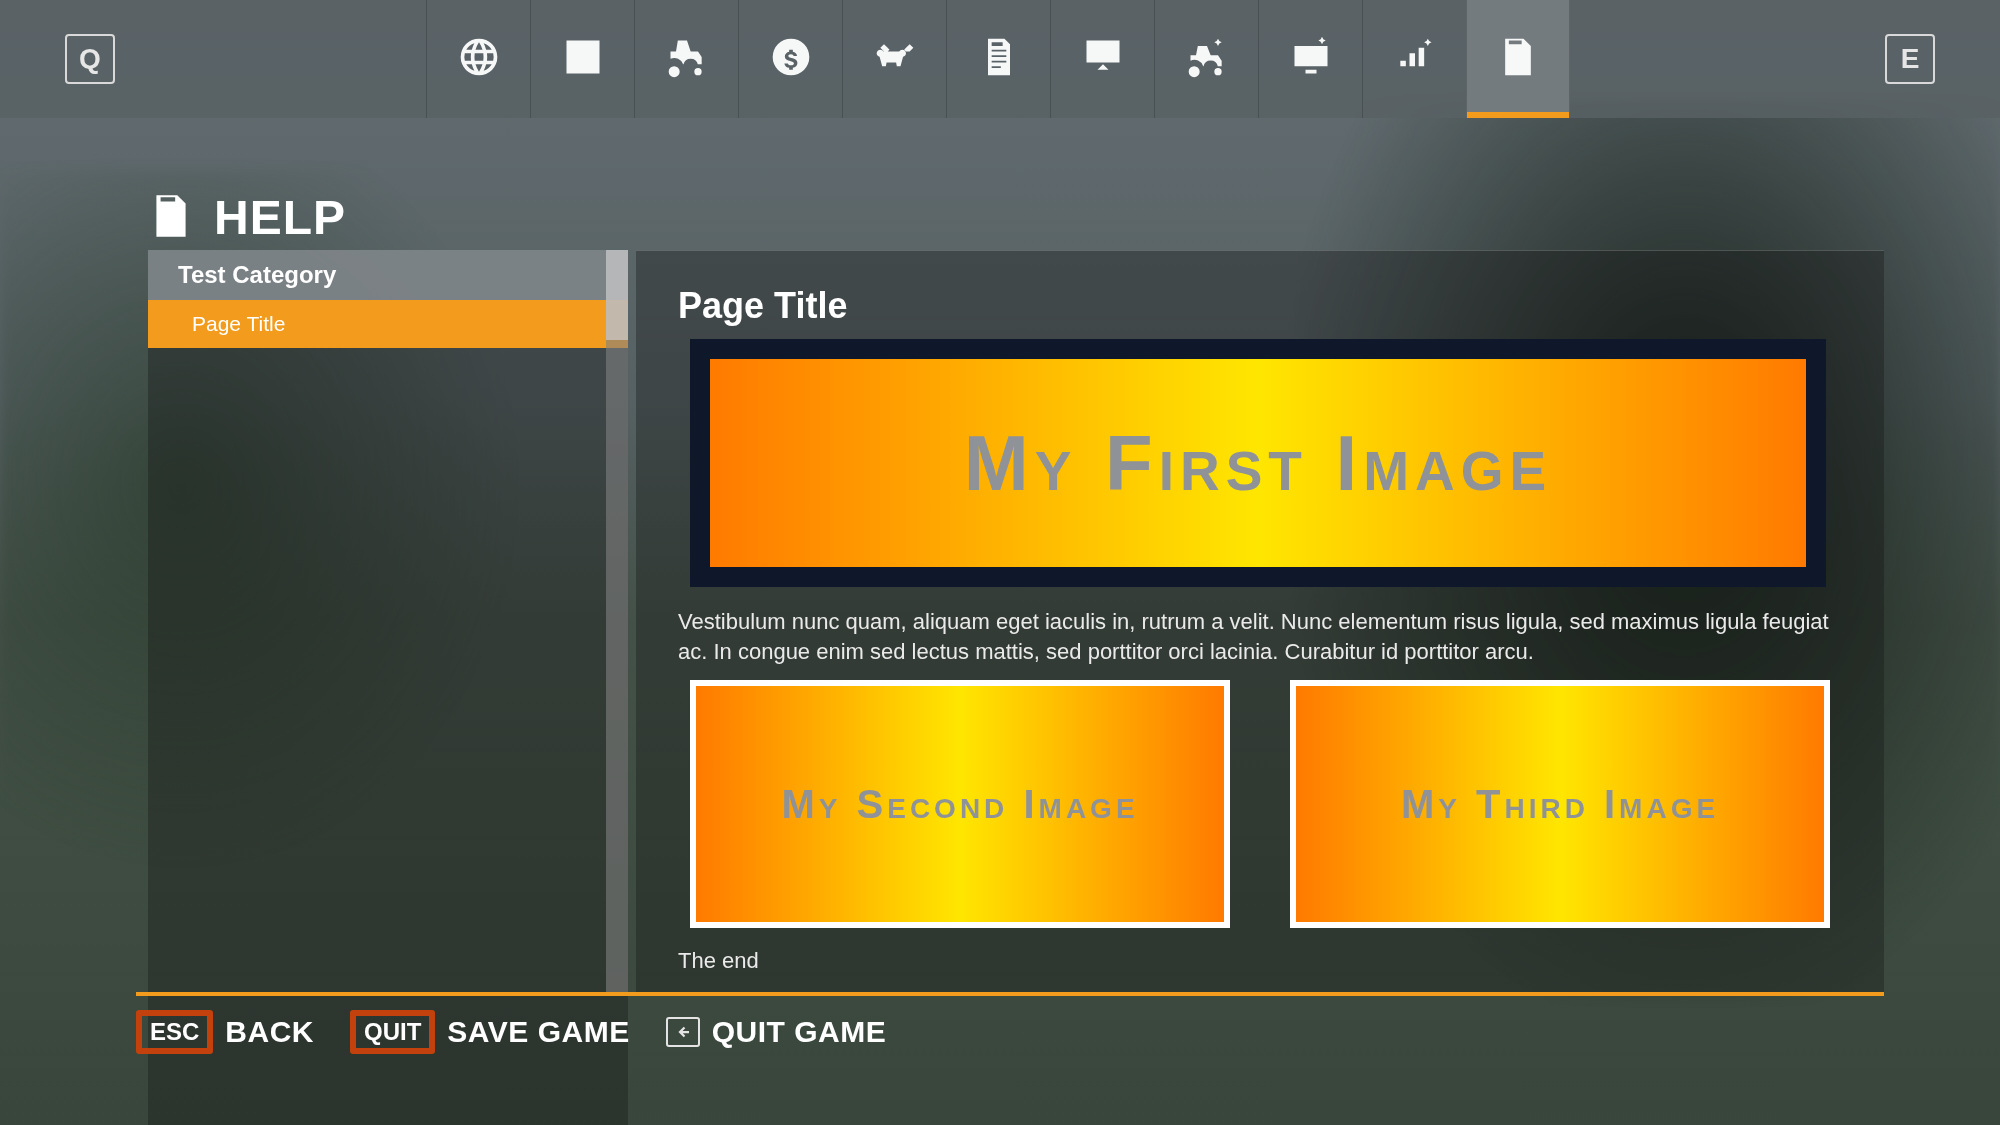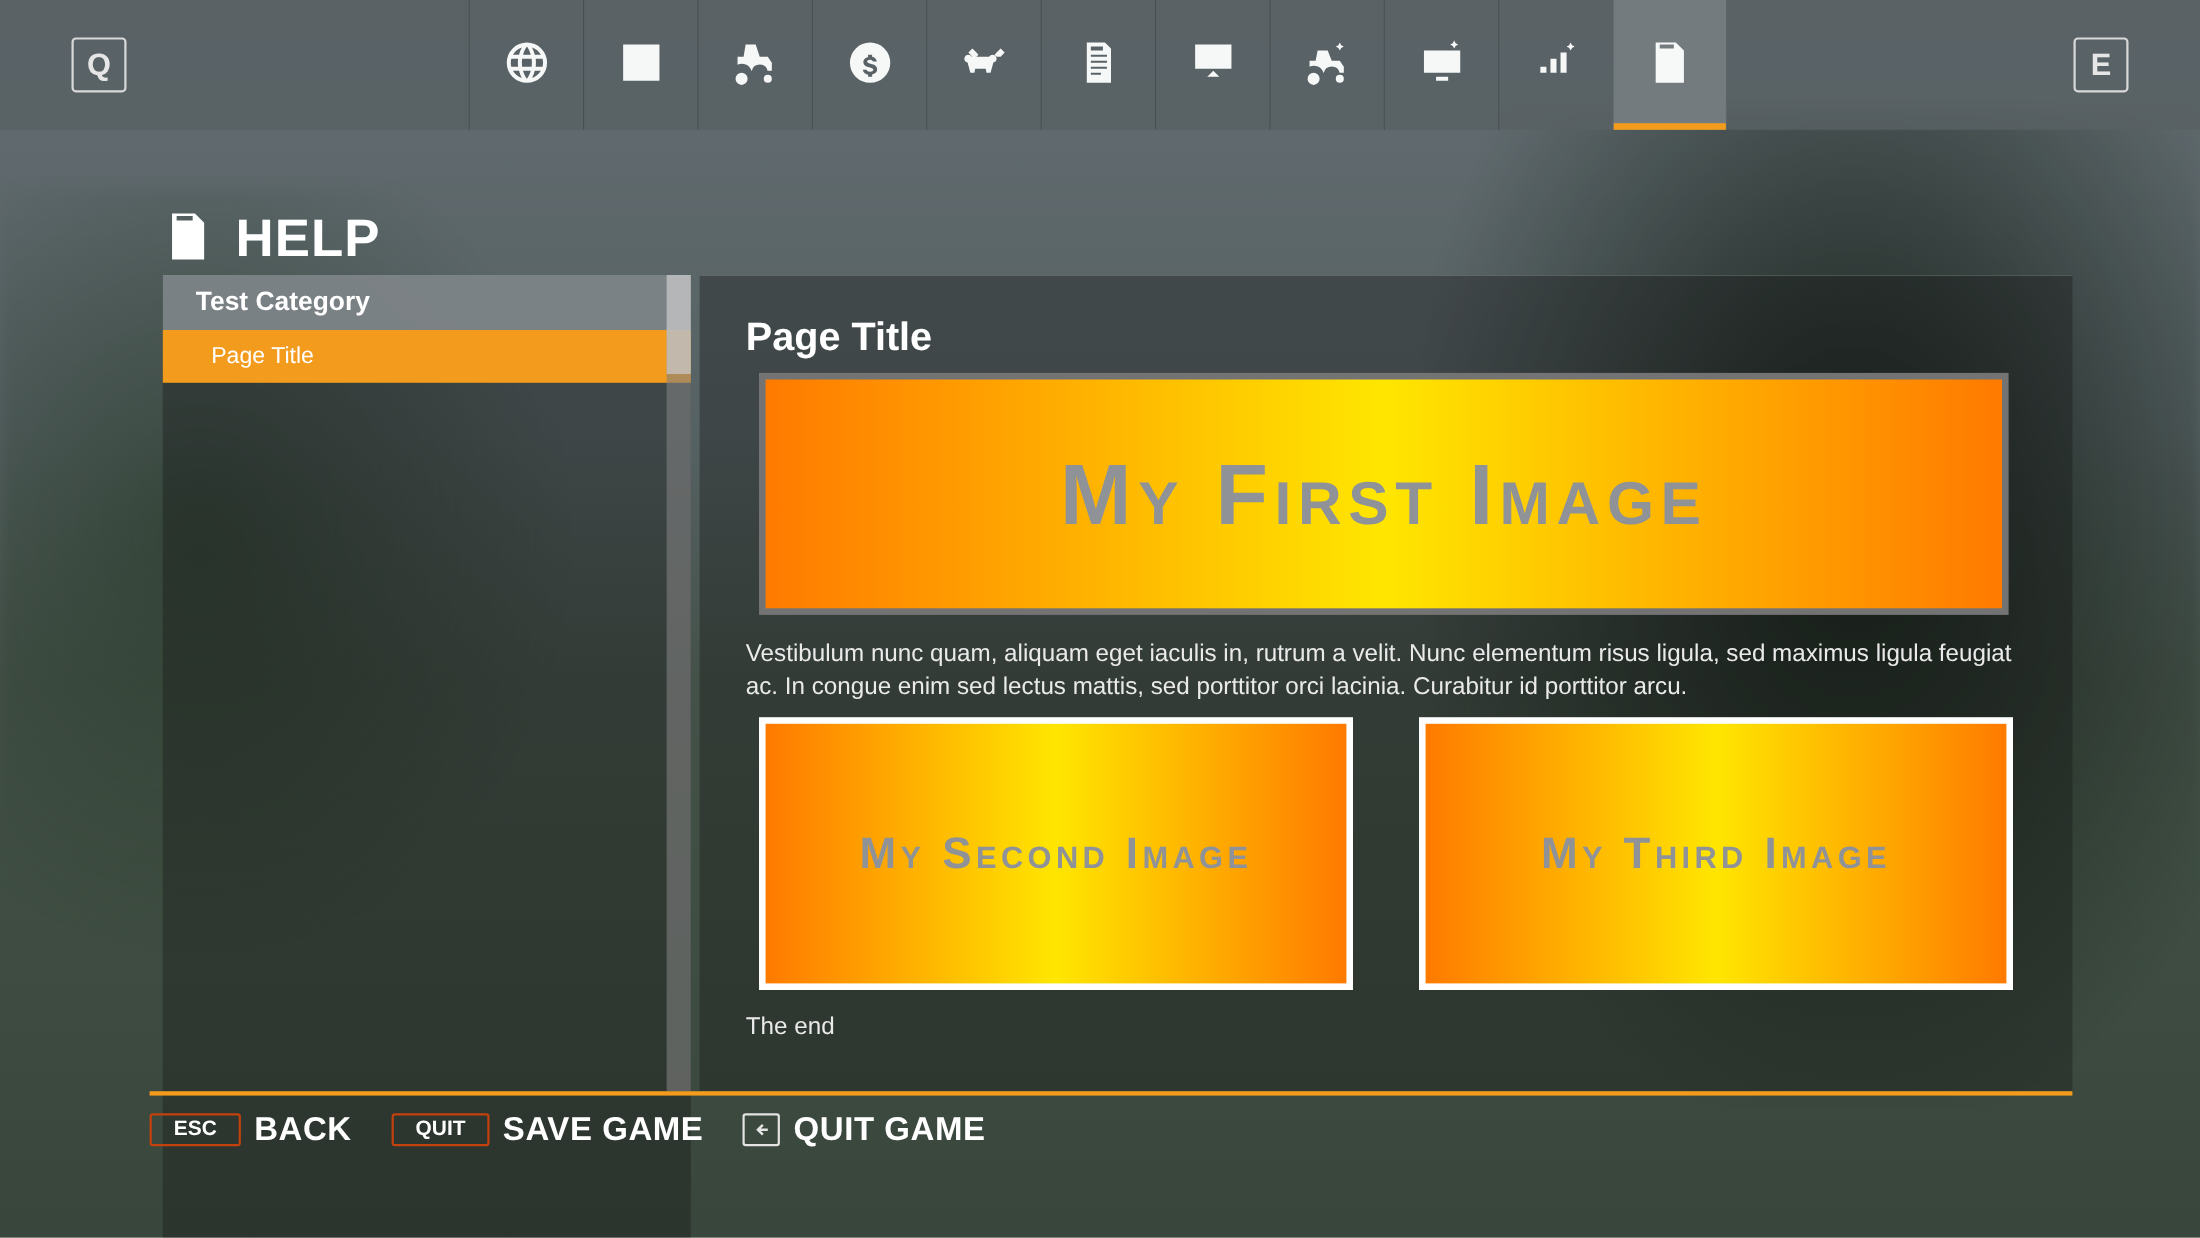--- a/index.html
+++ b/index.html
@@ -119,22 +119,22 @@
     color: #f0f0f0;
   }
   .content h2 {
     font-size: 36px; font-weight: 600; margin-bottom: 12px; color: #fff;
   }
   .content p {
     font-size: 22px; line-height: 1.35; color: #eaeaea; margin-bottom: 14px;
   }
   .hero-frame {
     margin: 8px 16px 20px 12px;
-    background: #737373;
-    padding: 6px;
+    background: #0f172a;
+    padding: 20px;
     display: block;
   }
   .hero {
     width: 100%; height: 208px;
     background: linear-gradient(90deg, #ff7a00 0%, #ffe600 50%, #ff7a00 100%);
     display: flex; align-items: center; justify-content: center;
   }
   .hero .label {
     font-family: "Arial Black", Arial, sans-serif;
     font-weight: 900;
@@ -176,23 +176,23 @@
   
   .footer {
     position: absolute;
     left: 136px; top: 1010px;
     display: flex; align-items: center; gap: 36px;
   }
   .footer .btn {
     display: flex; align-items: center; gap: 12px;
   }
   .footer .btn .fkey {
-    border: 2px solid #c2410c;
-    padding: 2px 20px;
-    font-size: 19px; font-weight: bold;
+    border: 6px solid #c2410c;
+    padding: 2px 8px;
+    font-size: 24px; font-weight: bold;
     border-radius: 3px;
   }
   .footer .btn .arrowkey {
     border: 2px solid #e4e4e4;
     width: 34px; height: 30px;
     display: flex; align-items: center; justify-content: center;
     border-radius: 3px;
   }
   .footer .btn .flabel {
     font-size: 30px; font-weight: 700; letter-spacing: 0.5px;

